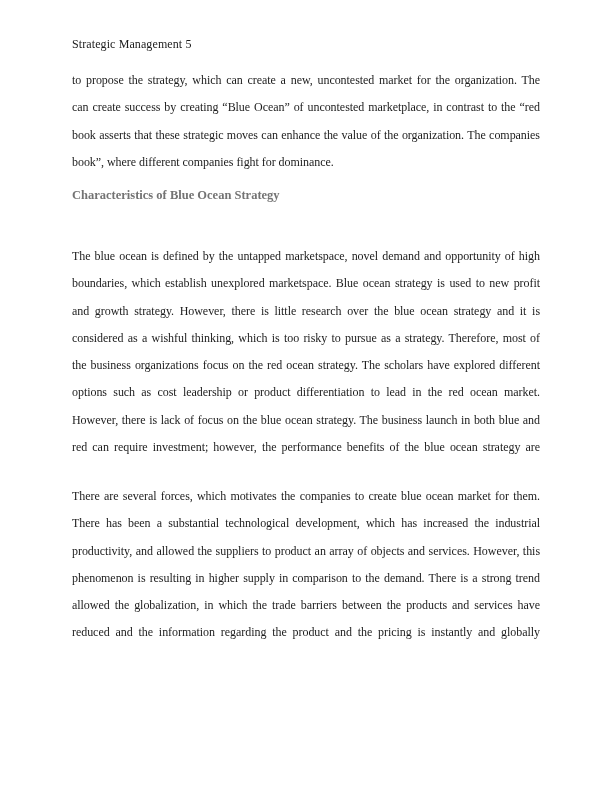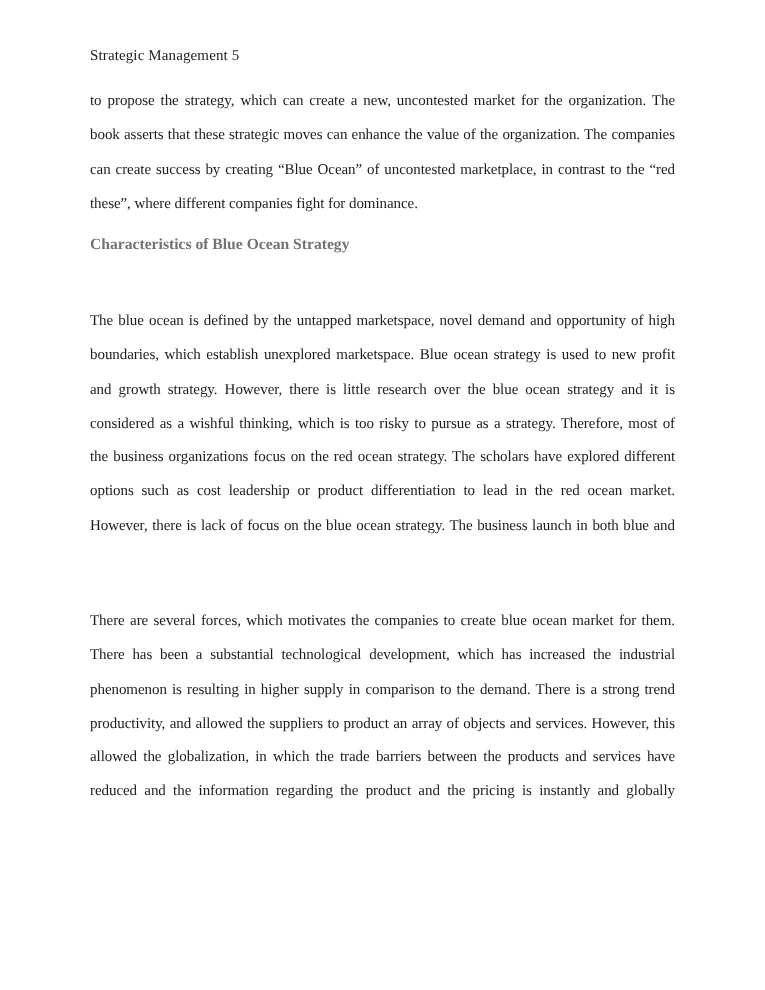--- a/index.html
+++ b/index.html
@@ -62,39 +62,40 @@
 </style>
 </head>
 <body>
 
 <div class="page">
 
   <div class="running-head">Strategic Management 5</div>
 
   <div class="para" id="p1">
     <div class="line">to propose the strategy, which can create a new, uncontested market for the organization. The</div>
+    <div class="line">can create success by creating “Blue Ocean” of uncontested marketplace, in contrast to the “red</div>
     <div class="line">book asserts that these strategic moves can enhance the value of the organization. The companies</div>
-    <div class="line">can create success by creating “Blue Ocean” of uncontested marketplace, in contrast to the “red</div>
-    <div class="line end">these”, where different companies fight for dominance.</div>
+    <div class="line end">book”, where different companies fight for dominance.</div>
   </div>
 
   <h2 class="section-heading">Characteristics of Blue Ocean Strategy</h2>
 
   <div class="para" id="p2">
     <div class="line">The blue ocean is defined by the untapped marketspace, novel demand and opportunity of high</div>
     <div class="line">boundaries, which establish unexplored marketspace. Blue ocean strategy is used to new profit</div>
     <div class="line">and growth strategy. However, there is little research over the blue ocean strategy and it is</div>
     <div class="line">considered as a wishful thinking, which is too risky to pursue as a strategy. Therefore, most of</div>
     <div class="line">the business organizations focus on the red ocean strategy. The scholars have explored different</div>
     <div class="line">options such as cost leadership or product differentiation to lead in the red ocean market.</div>
     <div class="line">However, there is lack of focus on the blue ocean strategy. The business launch in both blue and</div>
+    <div class="line">red can require investment; however, the performance benefits of the blue ocean strategy are</div>
   </div>
 
   <div class="para" id="p3">
     <div class="line">There are several forces, which motivates the companies to create blue ocean market for them.</div>
     <div class="line">There has been a substantial technological development, which has increased the industrial</div>
+    <div class="line">productivity, and allowed the suppliers to product an array of objects and services. However, this</div>
     <div class="line">phenomenon is resulting in higher supply in comparison to the demand. There is a strong trend</div>
-    <div class="line">productivity, and allowed the suppliers to product an array of objects and services. However, this</div>
     <div class="line">allowed the globalization, in which the trade barriers between the products and services have</div>
     <div class="line">reduced and the information regarding the product and the pricing is instantly and globally</div>
   </div>
 
 </div>
 
 </body></html>

